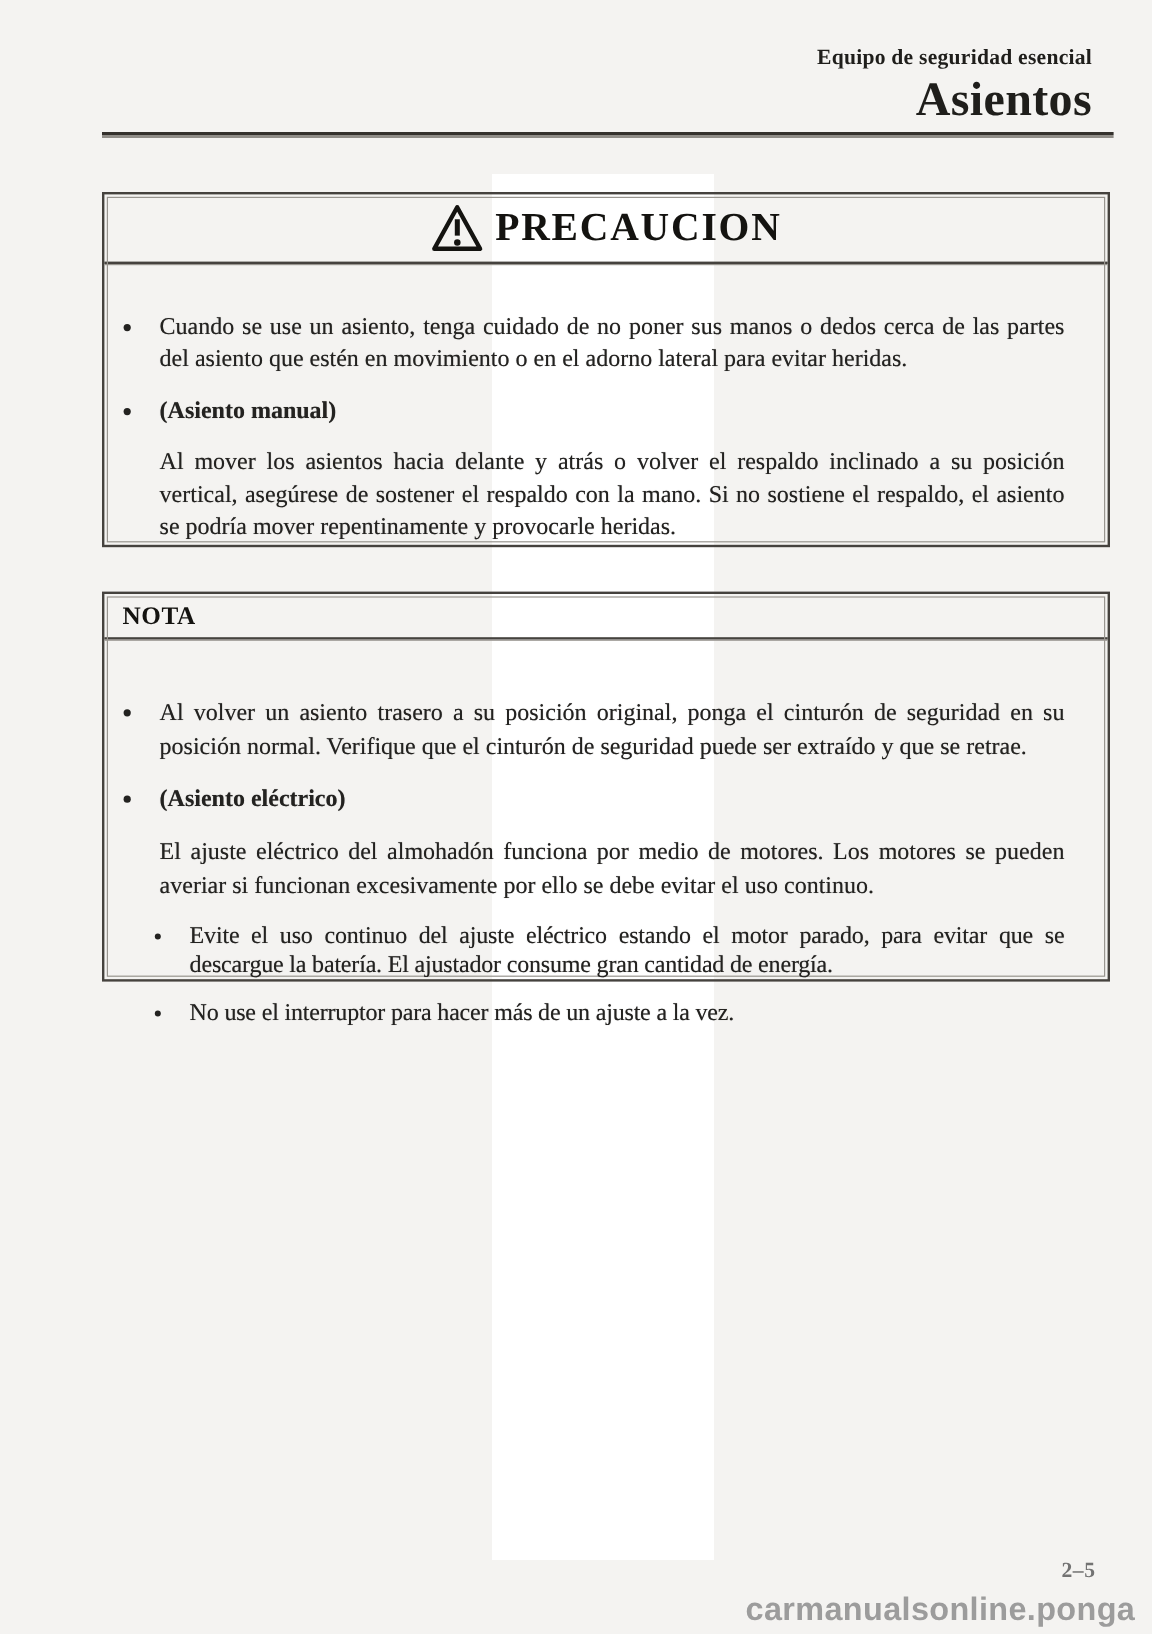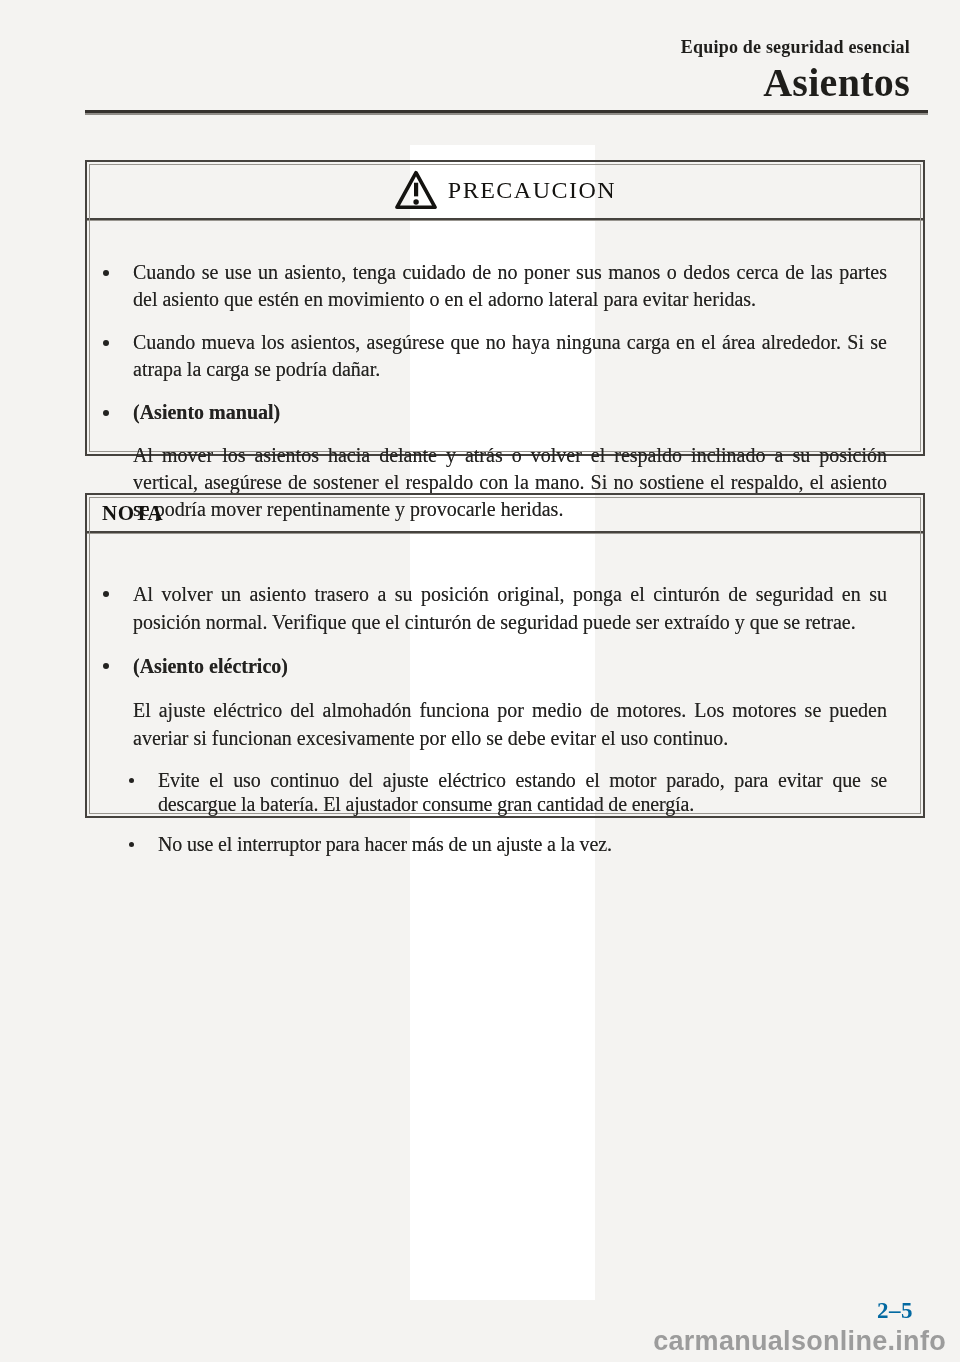--- a/index.html
+++ b/index.html
@@ -72,22 +72,22 @@
 
   .caution-head {
     height: 56px;
     border-bottom: 2px solid #45423e;
     display: flex;
     align-items: center;
     justify-content: center;
     gap: 10px;
   }
   .caution-title {
-    font-size: 24px;
-    font-weight: normal;
+    font-size: 33px;
+    font-weight: bold;
     letter-spacing: 1.5px;
     color: #141310;
   }
   .warn-icon { display: inline-flex; }
 
   .note-head {
     height: 36px;
     border-bottom: 2px solid #45423e;
     display: flex;
     align-items: center;
@@ -141,23 +141,23 @@
     width: 5px;
     height: 5px;
     border-radius: 50%;
     background: #232220;
   }
 
   
   .pagenum {
     right: 47px;
     top: 1298px;
-    font-size: 23px;
-    font-weight: bold;
-    color: #0369a1;
+    font-size: 18px;
+    font-weight: bold;
+    color: #737373;
     letter-spacing: 0.5px;
   }
   .watermark {
     right: 14px;
     top: 1326px;
     font-family: "Liberation Sans", "DejaVu Sans", sans-serif;
     font-size: 27px;
     font-weight: bold;
     color: #9c9c9c;
     letter-spacing: 0.3px;
@@ -187,23 +187,20 @@
         </svg>
       </span>
       <span class="caution-title">PRECAUCION</span>
     </div>
     <div class="box-body">
       <ul class="blist">
         <li>
           <p>Cuando se use un asiento, tenga cuidado de no poner sus manos o dedos cerca de las partes del asiento que estén en movimiento o en el adorno lateral para evitar heridas.</p>
         </li>
         <li>
-          <p>Cuando mueva los asientos, asegúrese que no haya ninguna carga en el área alrededor. Si se atrapa la carga se podría dañar.</p>
-        </li>
-        <li>
           <p class="grouplabel">(Asiento manual)</p>
           <p>Al mover los asientos hacia delante y atrás o volver el respaldo inclinado a su posición vertical, asegúrese de sostener el respaldo con la mano. Si no sostiene el respaldo, el asiento se podría mover repentinamente y provocarle heridas.</p>
         </li>
       </ul>
     </div>
   </section>
 
   <section class="layer box note">
     <div class="note-head">
       <span>NOTA</span>
@@ -223,15 +220,15 @@
             <li>
               <p>No use el interruptor para hacer más de un ajuste a la vez.</p>
             </li>
           </ul>
         </li>
       </ul>
     </div>
   </section>
 
   <div class="layer pagenum">2–5</div>
-  <div class="layer watermark">carmanualsonline.info</div>
+  <div class="layer watermark">carmanualsonline.ponga</div>
 
 </div>
 
 </body></html>

